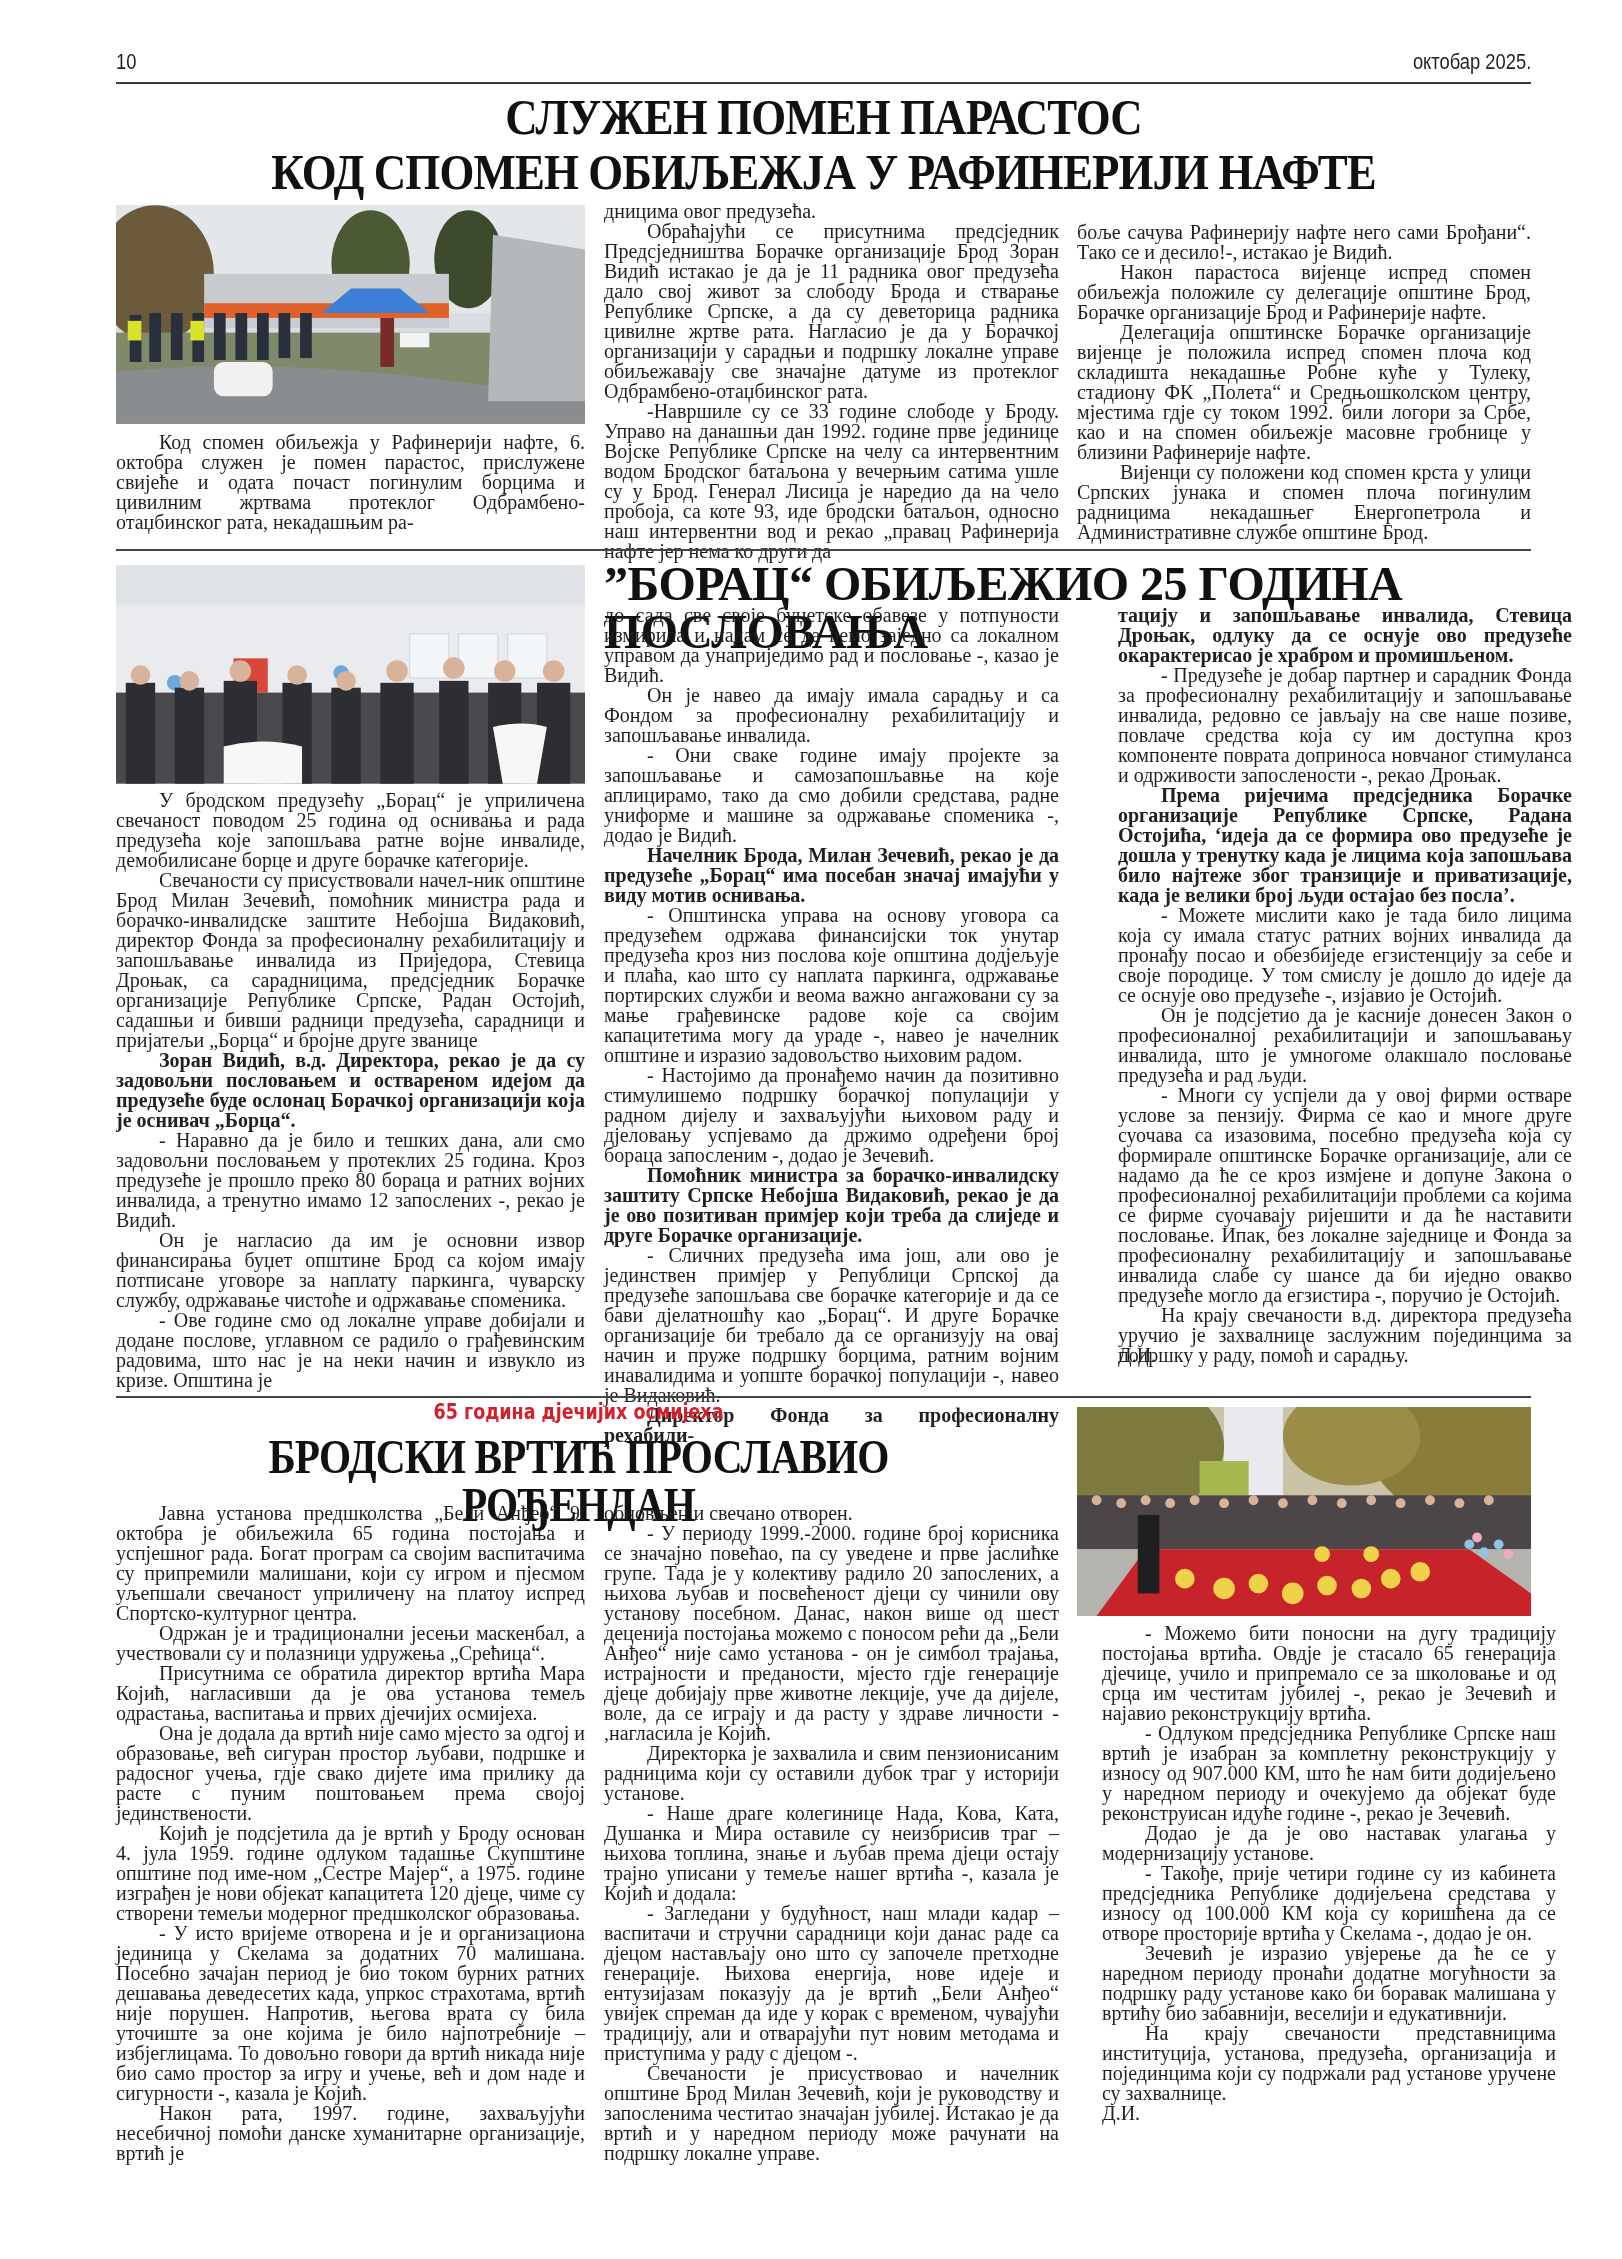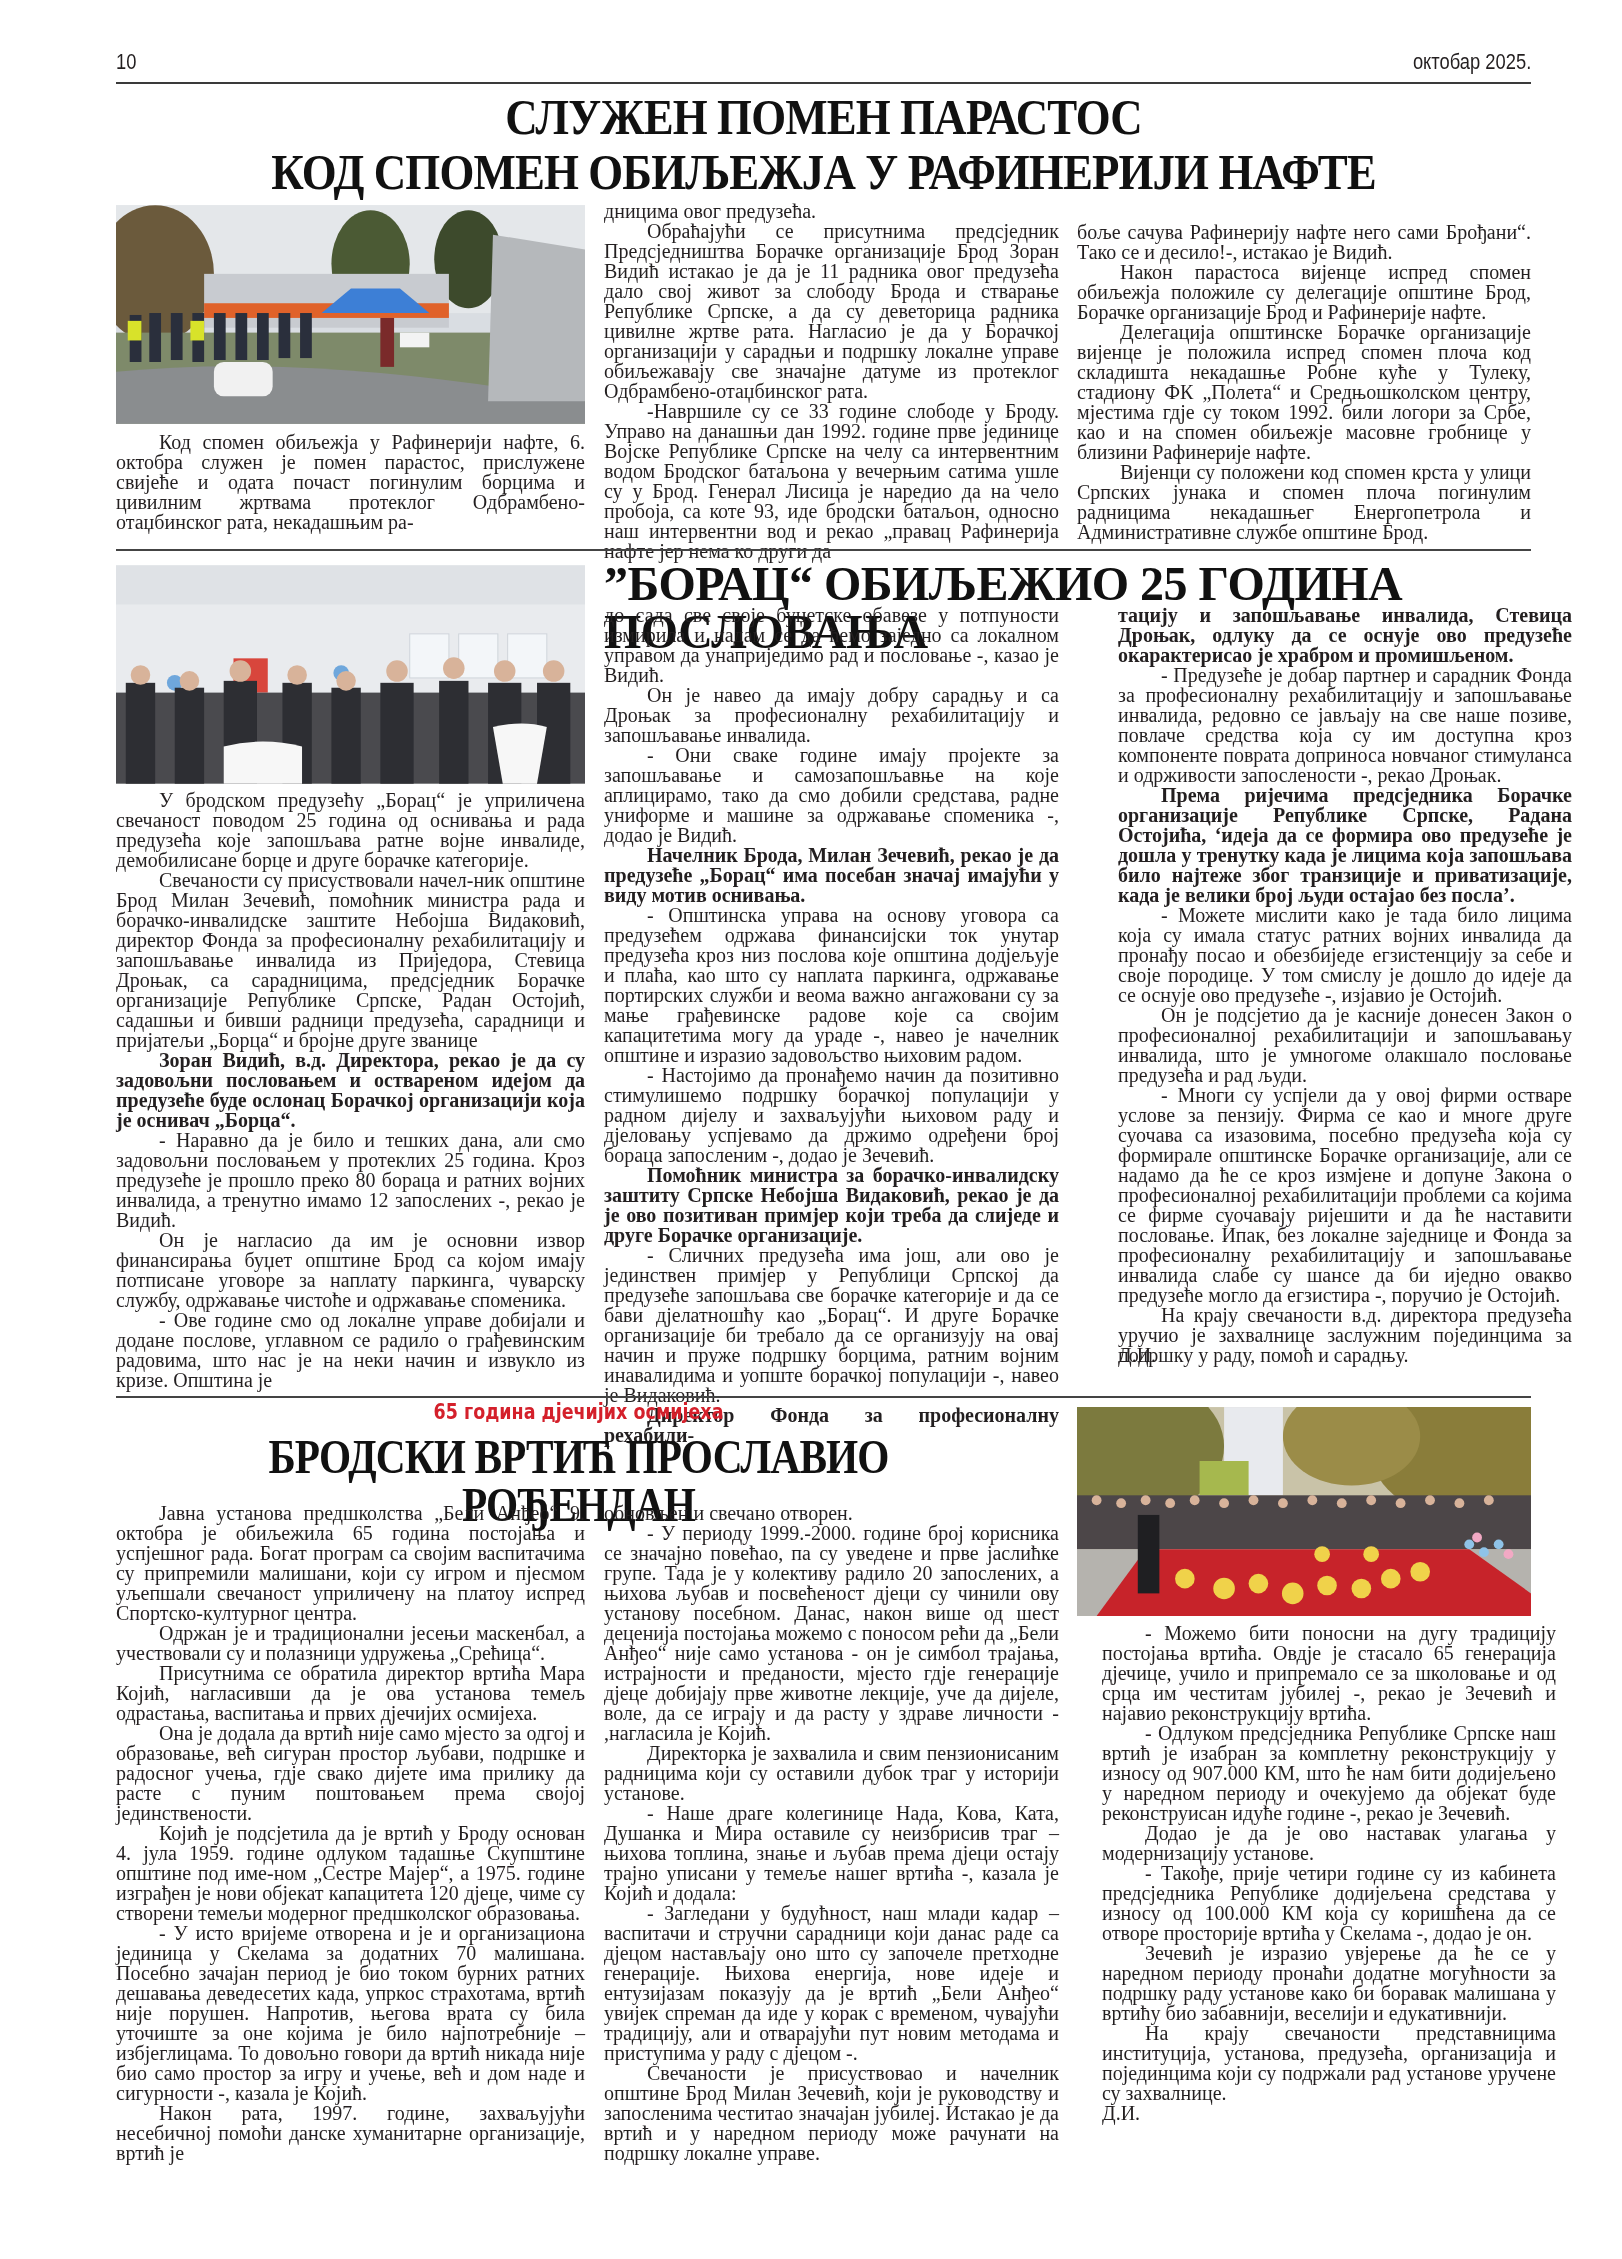--- a/index.html
+++ b/index.html
@@ -132,21 +132,21 @@
   <p>У бродском предузећу „Борац“ је уприличена свечаност поводом 25 година од оснивања и рада предузећа које запошљава ратне војне инвалиде, демобилисане борце и друге борачке категорије.</p>
   <p>Свечаности су присуствовали начел-ник општине Брод Милан Зечевић, помоћник министра рада и борачко-инвалидске заштите Небојша Видаковић, директор Фонда за професионалну рехабилитацију и запошљавање инвалида из Приједора, Стевица Дроњак, са сарадницима, предсједник Борачке организације Републике Српске, Радан Остојић, садашњи и бивши радници предузећа, сарадници и пријатељи „Борца“ и бројне друге званице</p>
   <p class="bold">Зоран Видић, в.д. Директора, рекао је да су задовољни пословањем и оствареном идејом да предузеће буде ослонац Борачкој организацији која је оснивач „Борца“.</p>
   <p>- Наравно да је било и тешких дана, али смо задовољни пословањем у протеклих 25 година. Кроз предузеће је прошло преко 80 бораца и ратних војних инвалида, а тренутно имамо 12 запослених -, рекао је Видић.</p>
   <p>Он је нагласио да им је основни извор финансирања буџет општине Брод са којом имају потписане уговоре за наплату паркинга, чуварску службу, одржавање чистоће и одржавање споменика.</p>
   <p>- Ове године смо од локалне управе добијали и додане послове, углавном се радило о грађевинским радовима, што нас је на неки начин и извукло из кризе. Општина је</p>
 </div>
 
 <div class="abs col" style="left:604px; top:605px; width:455px;">
   <p class="noindent">до сада све своје буџетске обавезе у потпуности измирила и надам се да ћемо заједно са локалном управом да унаприједимо рад и пословање -, казао је Видић.</p>
-  <p>Он је навео да имају добру сарадњу и са Дроњак за професионалну рехабилитацију и запошљавање инвалида.</p>
+  <p>Он је навео да имају имала сарадњу и са Фондом за професионалну рехабилитацију и запошљавање инвалида.</p>
   <p>- Они сваке године имају пројекте за запошљавање и самозапошљавње на које аплицирамо, тако да смо добили средстава, радне униформе и машине за одржавање споменика -, додао је Видић.</p>
   <p class="bold">Начелник Брода, Милан Зечевић, рекао је да предузеће „Борац“ има посебан значај имајући у виду мотив оснивања.</p>
   <p>- Општинска управа на основу уговора са предузећем одржава финансијски ток унутар предузећа кроз низ послова које општина додјељује и плаћа, као што су наплата паркинга, одржавање портирских служби и веома важно ангажовани су за мање грађевинске радове које са својим капацитетима могу да ураде -, навео је начелник општине и изразио задовољство њиховим радом.</p>
   <p>- Настојимо да пронађемо начин да позитивно стимулишемо подршку борачкој популацији у радном дијелу и захваљујући њиховом раду и дјеловању успјевамо да држимо одређени број бораца запосленим -, додао је Зечевић.</p>
   <p class="bold">Помоћник министра за борачко-инвалидску заштиту Српске Небојша Видаковић, рекао је да је ово позитиван примјер који треба да слиједе и друге Борачке организације.</p>
   <p>- Сличних предузећа има још, али ово је јединствен примјер у Републици Српској да предузеће запошљава све борачке категорије и да се бави дјелатношћу као „Борац“. И друге Борачке организације би требало да се организују на овај начин и пруже подршку борцима, ратним војним инавалидима и уопште борачкој популацији -, навео је Видаковић.</p>
   <p class="bold">Директор Фонда за професионалну рехабили-</p>
 </div>
 
 <div class="abs col" style="left:1118px; top:605px; width:454px;">

